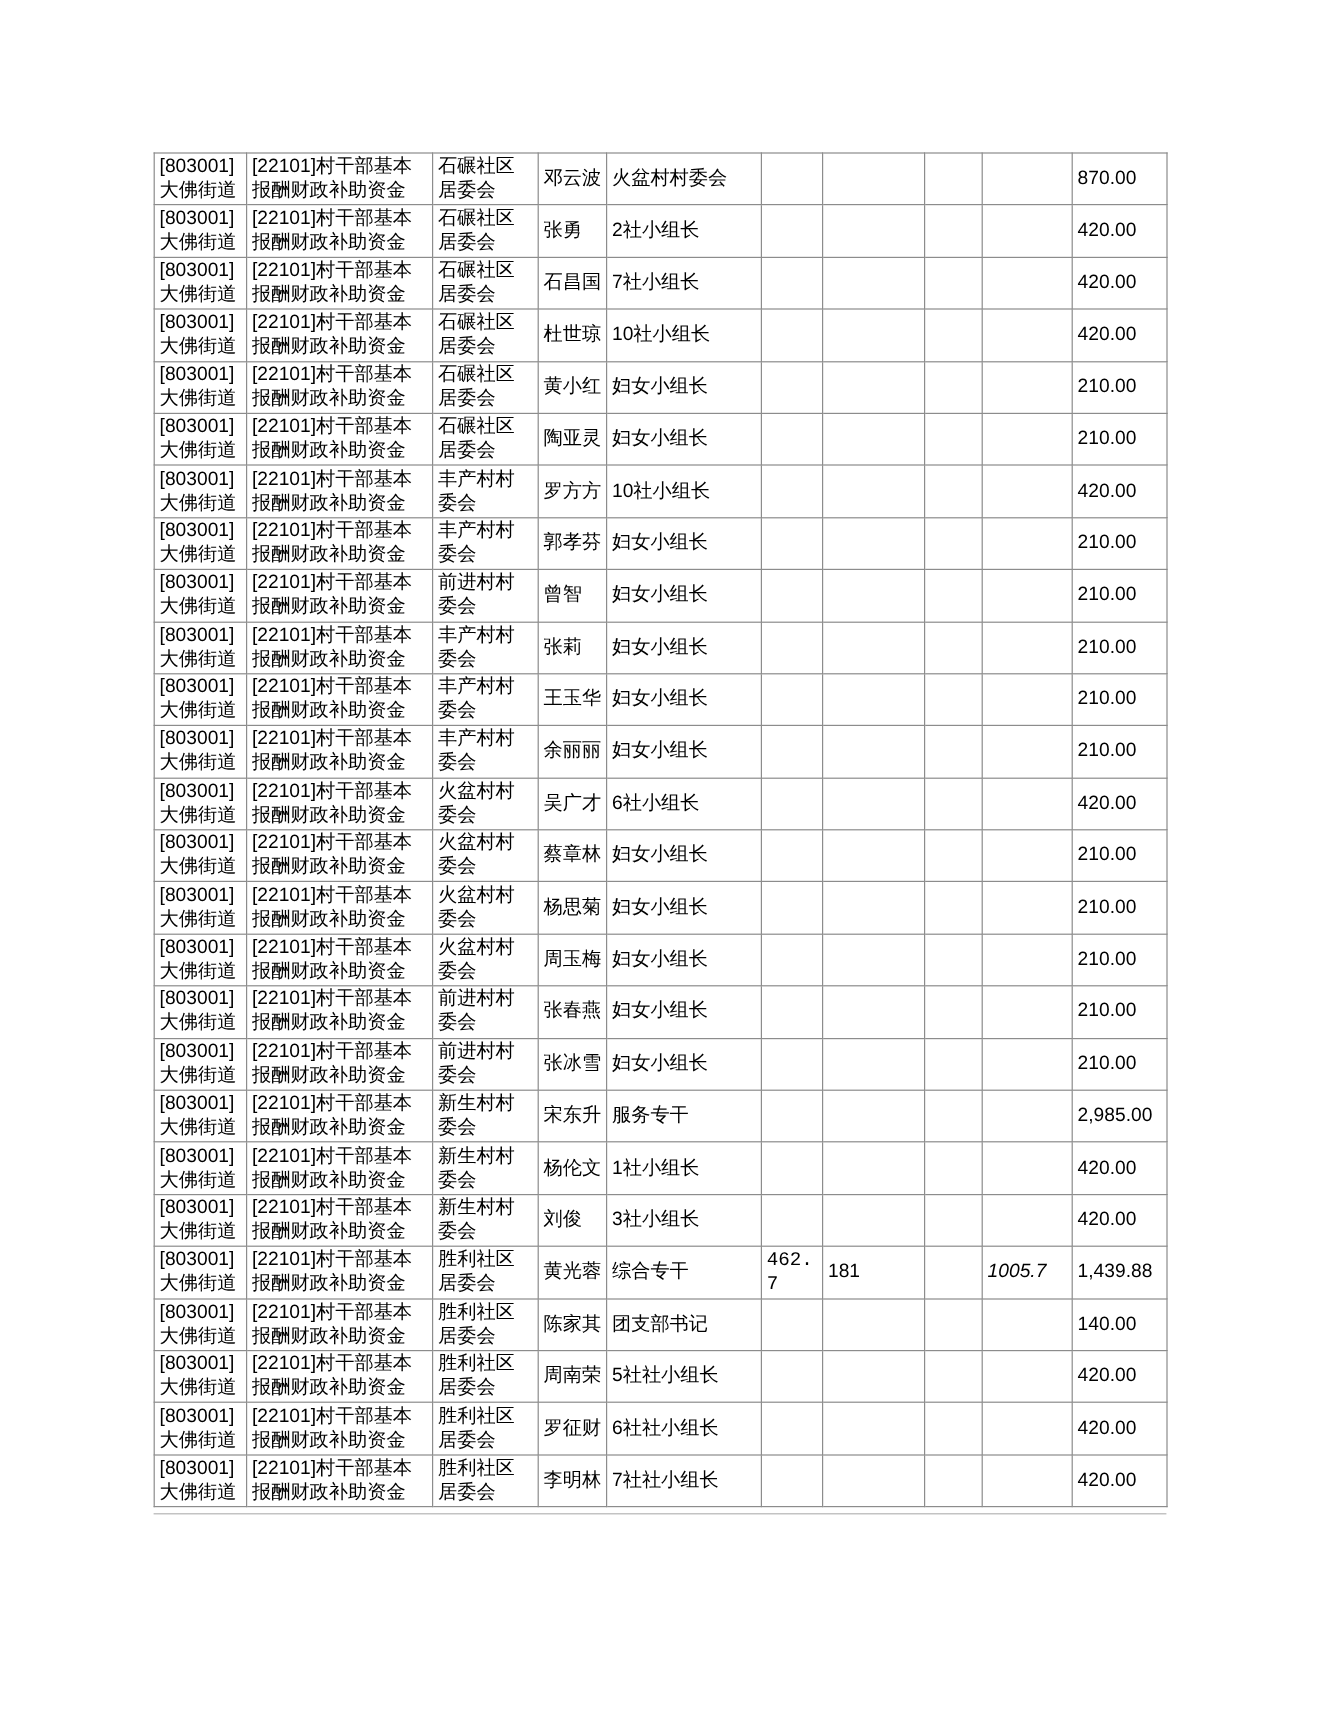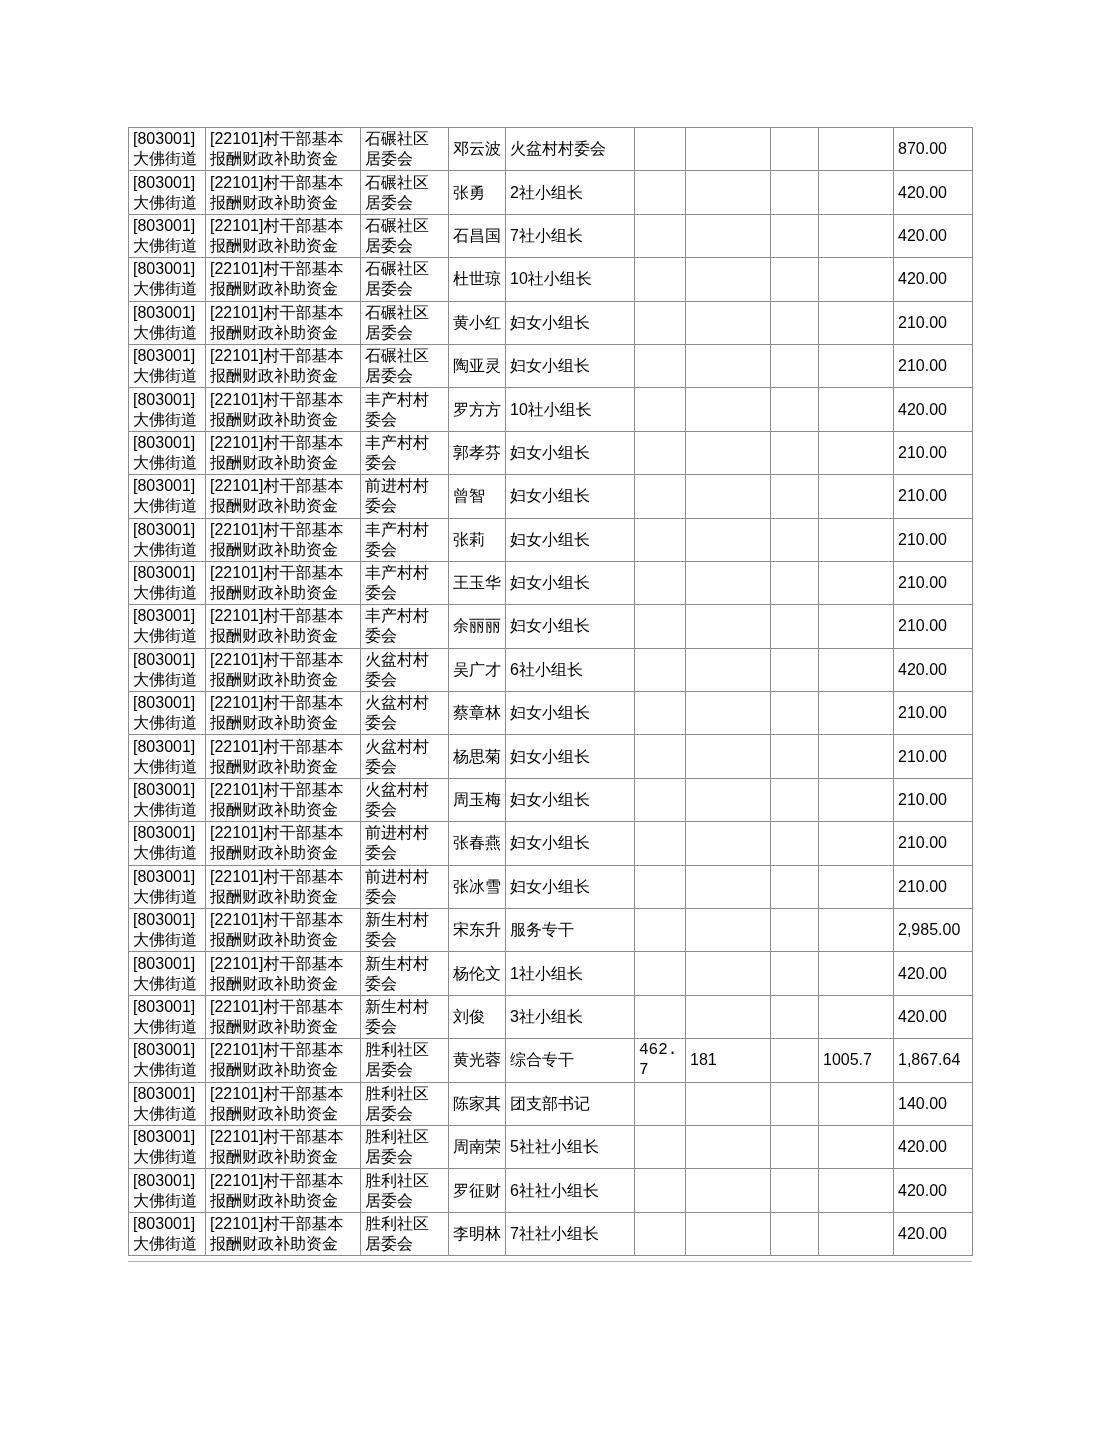--- a/index.html
+++ b/index.html
@@ -35,21 +35,21 @@
     line-height:20px;
     color:var(--text-color);
     vertical-align:middle;
     word-break:break-all;
     overflow:hidden;
     text-align:left;
   }
   
   td.c5{text-align:right;padding-right:2px;font-family:Liberation Mono, monospace;}   
   td.c6{text-align:left;margin-left:48px;}                      
-  td.c8{text-align:left;}                      
+  td.c8{text-align:left;font-style:italic;}                      
   td.c9{text-align:right;padding-right:4px;}   
   .bottom-edge{
     position:absolute;
     left:128px;top:1261px;
     width:844px;height:1px;
     background:#b5b5b5;
   }
 </style>
 </head>
 <body>
@@ -324,21 +324,21 @@
         <tr>
           <td class="c0">[803001]大佛街道</td>
           <td class="c1">[22101]村干部基本报酬财政补助资金</td>
           <td class="c2">胜利社区居委会</td>
           <td class="c3">黄光蓉</td>
           <td class="c4">综合专干</td>
           <td class="c5">462.7</td>
           <td class="c6">181</td>
           <td class="c7"></td>
           <td class="c8">1005.7</td>
-          <td class="c9">1,867.64</td>
+          <td class="c9">1,439.88</td>
         </tr>
         <tr>
           <td class="c0">[803001]大佛街道</td>
           <td class="c1">[22101]村干部基本报酬财政补助资金</td>
           <td class="c2">胜利社区居委会</td>
           <td class="c3">陈家其</td>
           <td class="c4">团支部书记</td>
           <td class="c5"></td>
           <td class="c6"></td>
           <td class="c7"></td>

